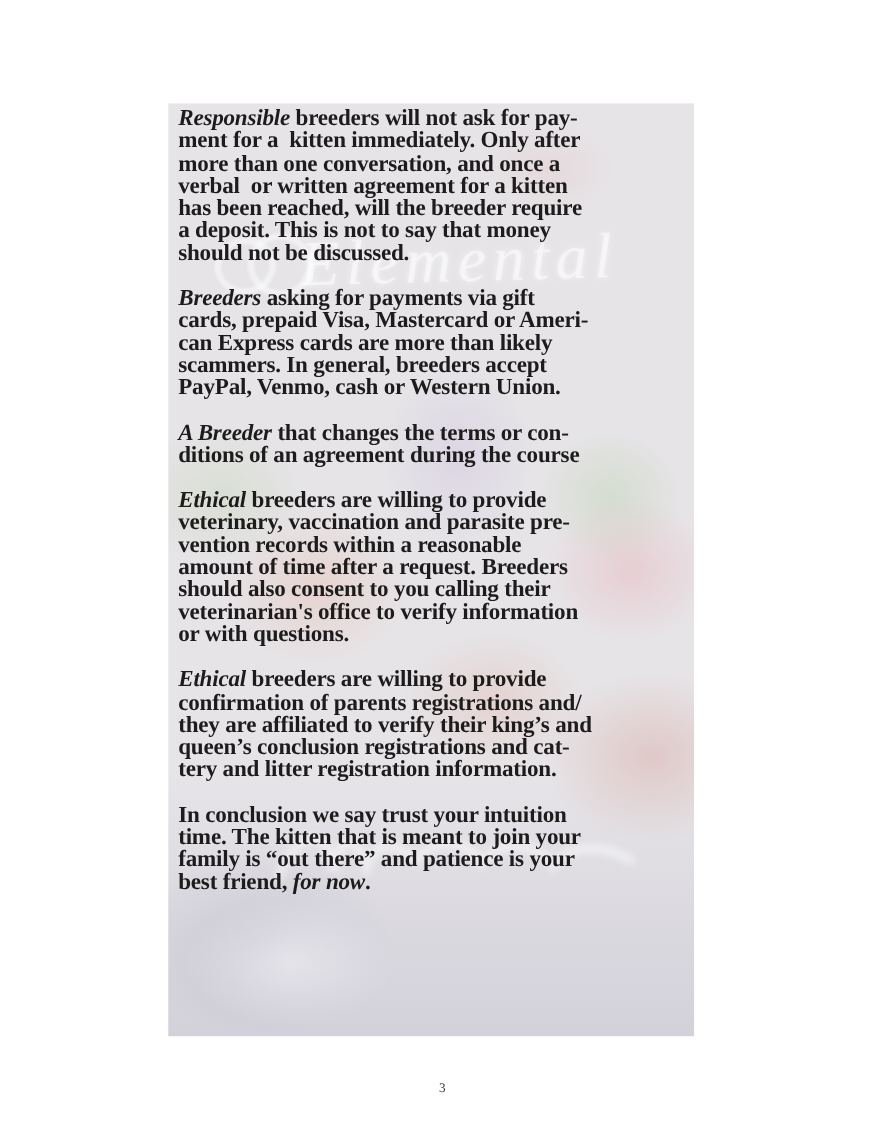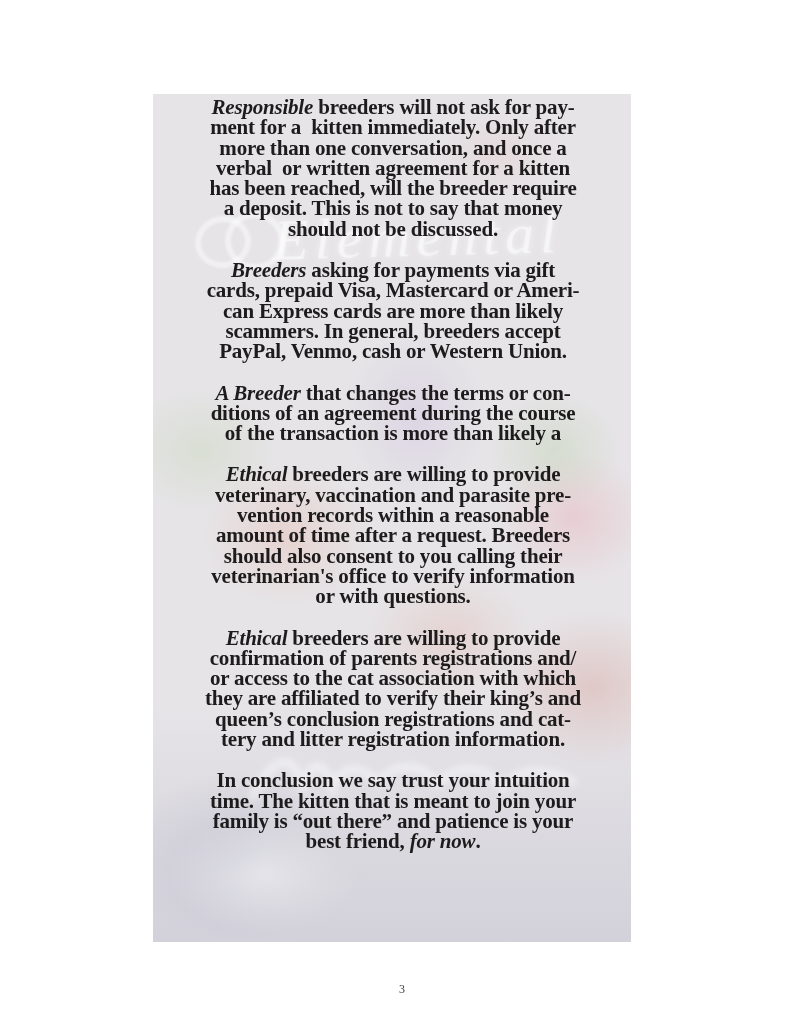--- a/index.html
+++ b/index.html
@@ -38,21 +38,21 @@
   .text-col {
     position: absolute;
     left: 9px;
     top: 3px;
     width: 462px;
     color: #1d1b1c;
     font-weight: 700;
     font-size: 21px;
     letter-spacing: -0.2px;
   }
-  .para { margin: 0 0 21px 0; text-align: center; }
+  .para { margin: 0 0 21px 0; }
   .line {
     white-space: pre;
     line-height: 20.3px;
     height: 20.3px;
   }
   .it { font-style: italic; }
   .watermark-main {
     position: absolute;
     left: 120px;
     top: 108px;
@@ -146,35 +146,33 @@
         <div class="para">
           <div class="line"><span class="it">Breeders</span><span> asking for payments via gift</span></div>
           <div class="line"><span>cards, prepaid Visa, Mastercard or Ameri-</span></div>
           <div class="line"><span>can Express cards are more than likely</span></div>
           <div class="line"><span>scammers. In general, breeders accept</span></div>
           <div class="line"><span>PayPal, Venmo, cash or Western Union.</span></div>
         </div>
         <div class="para">
           <div class="line"><span class="it">A Breeder</span><span> that changes the terms or con-</span></div>
           <div class="line"><span>ditions of an agreement during the course</span></div>
-          <div class="line"><span>of the transaction is more than likely a</span></div>
         </div>
         <div class="para">
           <div class="line"><span class="it">Ethical</span><span> breeders are willing to provide</span></div>
           <div class="line"><span>veterinary, vaccination and parasite pre-</span></div>
           <div class="line"><span>vention records within a reasonable</span></div>
           <div class="line"><span>amount of time after a request. Breeders</span></div>
           <div class="line"><span>should also consent to you calling their</span></div>
           <div class="line"><span>veterinarian's office to verify information</span></div>
           <div class="line"><span>or with questions.</span></div>
         </div>
         <div class="para">
           <div class="line"><span class="it">Ethical</span><span> breeders are willing to provide</span></div>
           <div class="line"><span>confirmation of parents registrations and/</span></div>
-          <div class="line"><span>or access to the cat association with which</span></div>
           <div class="line"><span>they are affiliated to verify their king’s and</span></div>
           <div class="line"><span>queen’s conclusion registrations and cat-</span></div>
           <div class="line"><span>tery and litter registration information.</span></div>
         </div>
         <div class="para">
           <div class="line"><span>In conclusion we say trust your intuition</span></div>
           <div class="line"><span>time. The kitten that is meant to join your</span></div>
           <div class="line"><span>family is “out there” and patience is your</span></div>
           <div class="line"><span>best friend, </span><span class="it">for now</span><span>.</span></div>
         </div>

